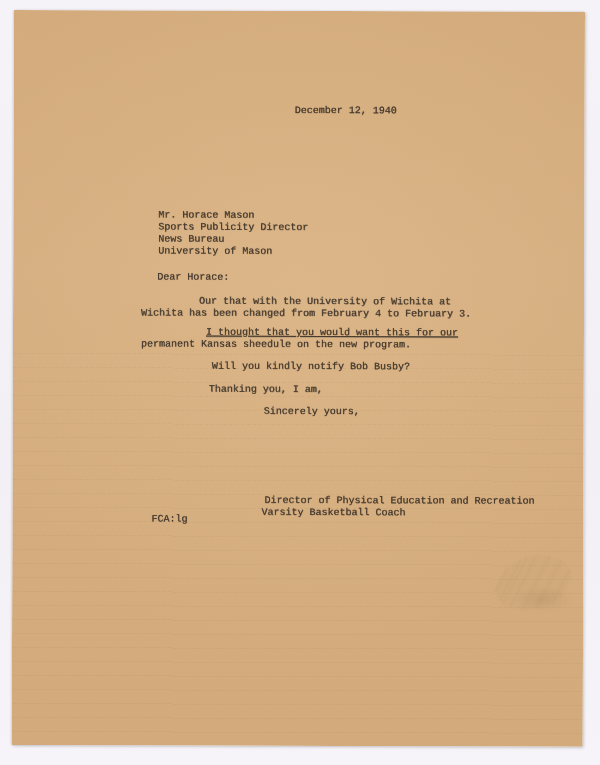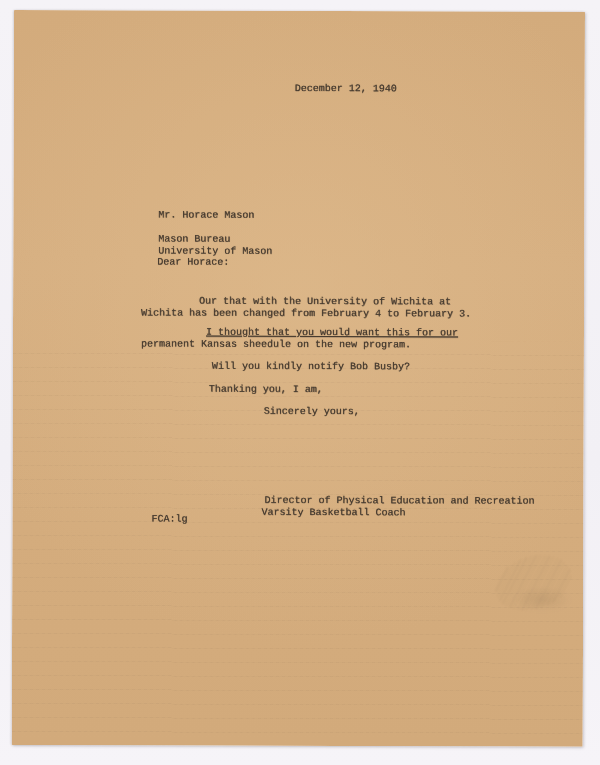--- a/index.html
+++ b/index.html
@@ -70,27 +70,28 @@
     white-space: pre;
   }
 </style>
 </head>
 <body>
 
 <div class="scan-bg"></div>
 
 <div class="paper">
 
-  <div class="type" style="left:249px; top:72px;padding-left:32px;">December 12, 1940</div>
+  <div class="type" style="left:249px; top:94px;padding-left:32px;">December 12, 1940</div>
 
   <div class="type" style="left:145px; top:199px;text-align:center;">Mr. Horace Mason</div>
-  <div class="type" style="left:145px; top:223px;">Mason Bureau</div>
+  <div class="type" style="left:145px; top:211px;">Sports Publicity Director</div>
+  <div class="type" style="left:145px; top:223px;">News Bureau</div>
   <div class="type" style="left:145px; top:235px;">University of Mason</div>
 
-  <div class="type" style="left:144px; top:246px;text-align:right;">Dear Horace:</div>
+  <div class="type" style="left:144px; top:261px;text-align:right;">Dear Horace:</div>
 
   <div class="type" style="left:186px; top:285px;">Our that with the University of Wichita at</div>
   <div class="type" style="left:128px; top:297px;">Wichita has been changed from February 4 to February 3.</div>
 
   <div class="type" style="left:193px; top:316px;text-decoration:underline;">I thought that you would want this for our</div>
   <div class="type" style="left:128px; top:328px;">permanent Kansas sheedule on the new program.</div>
 
   <div class="type" style="left:199px; top:350px;">Will you kindly notify Bob Busby?</div>
 
   <div class="type" style="left:196px; top:373px;">Thanking you, I am,</div>

